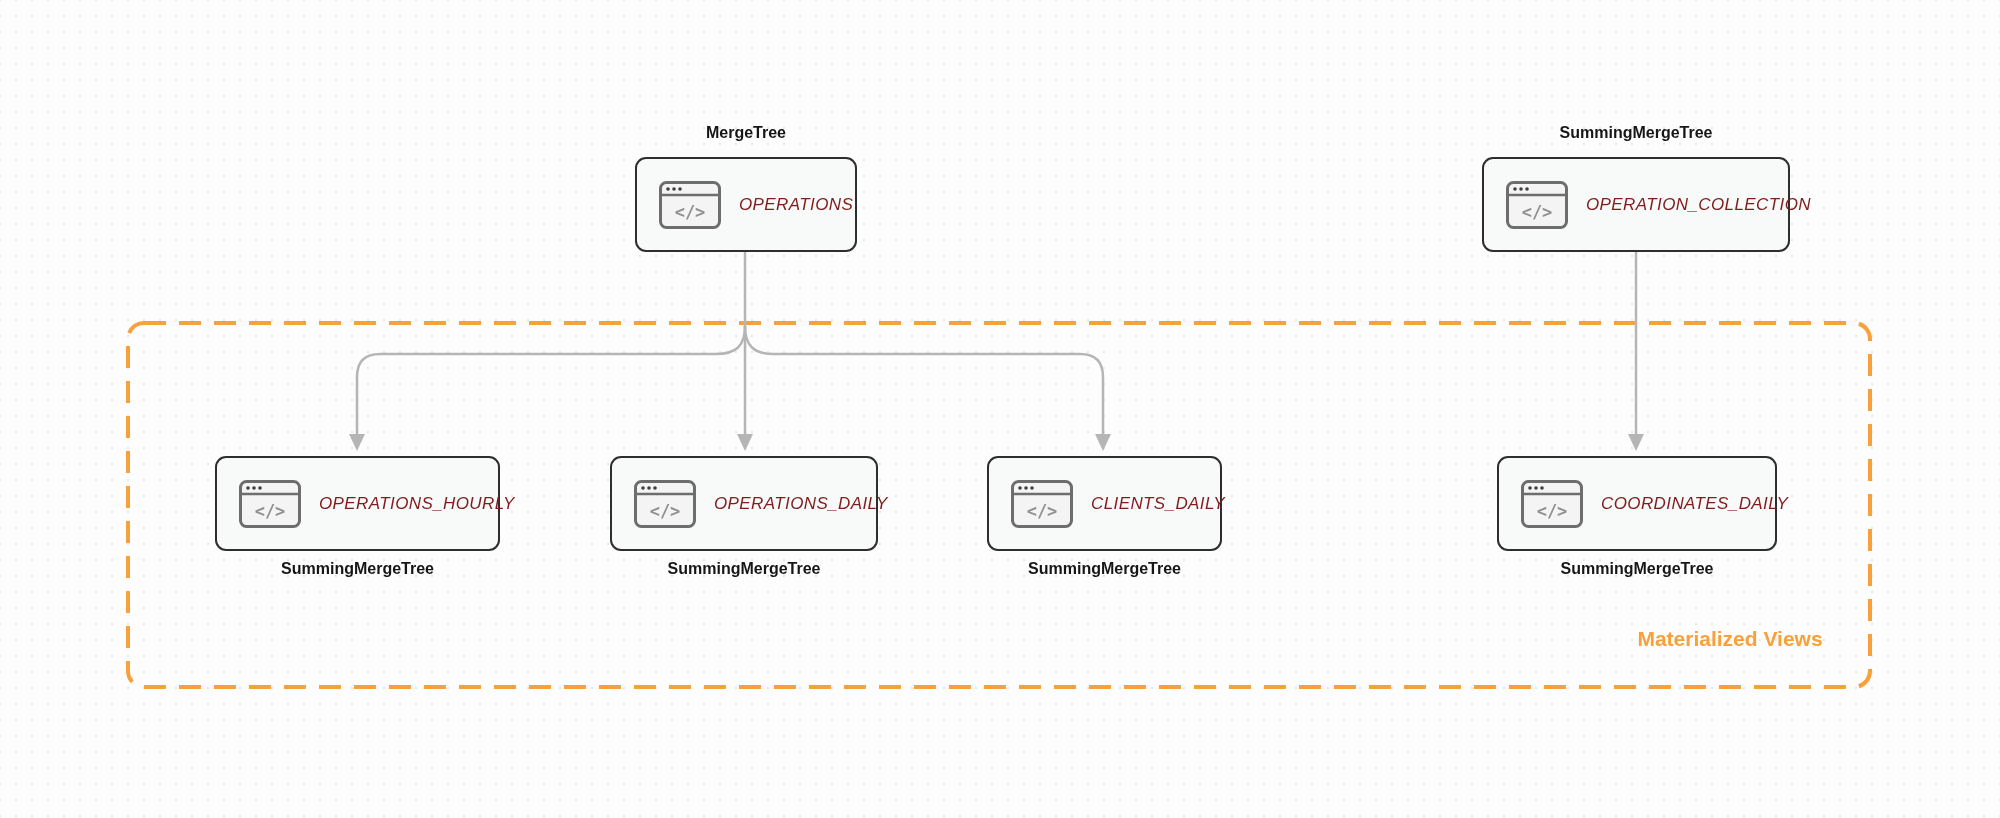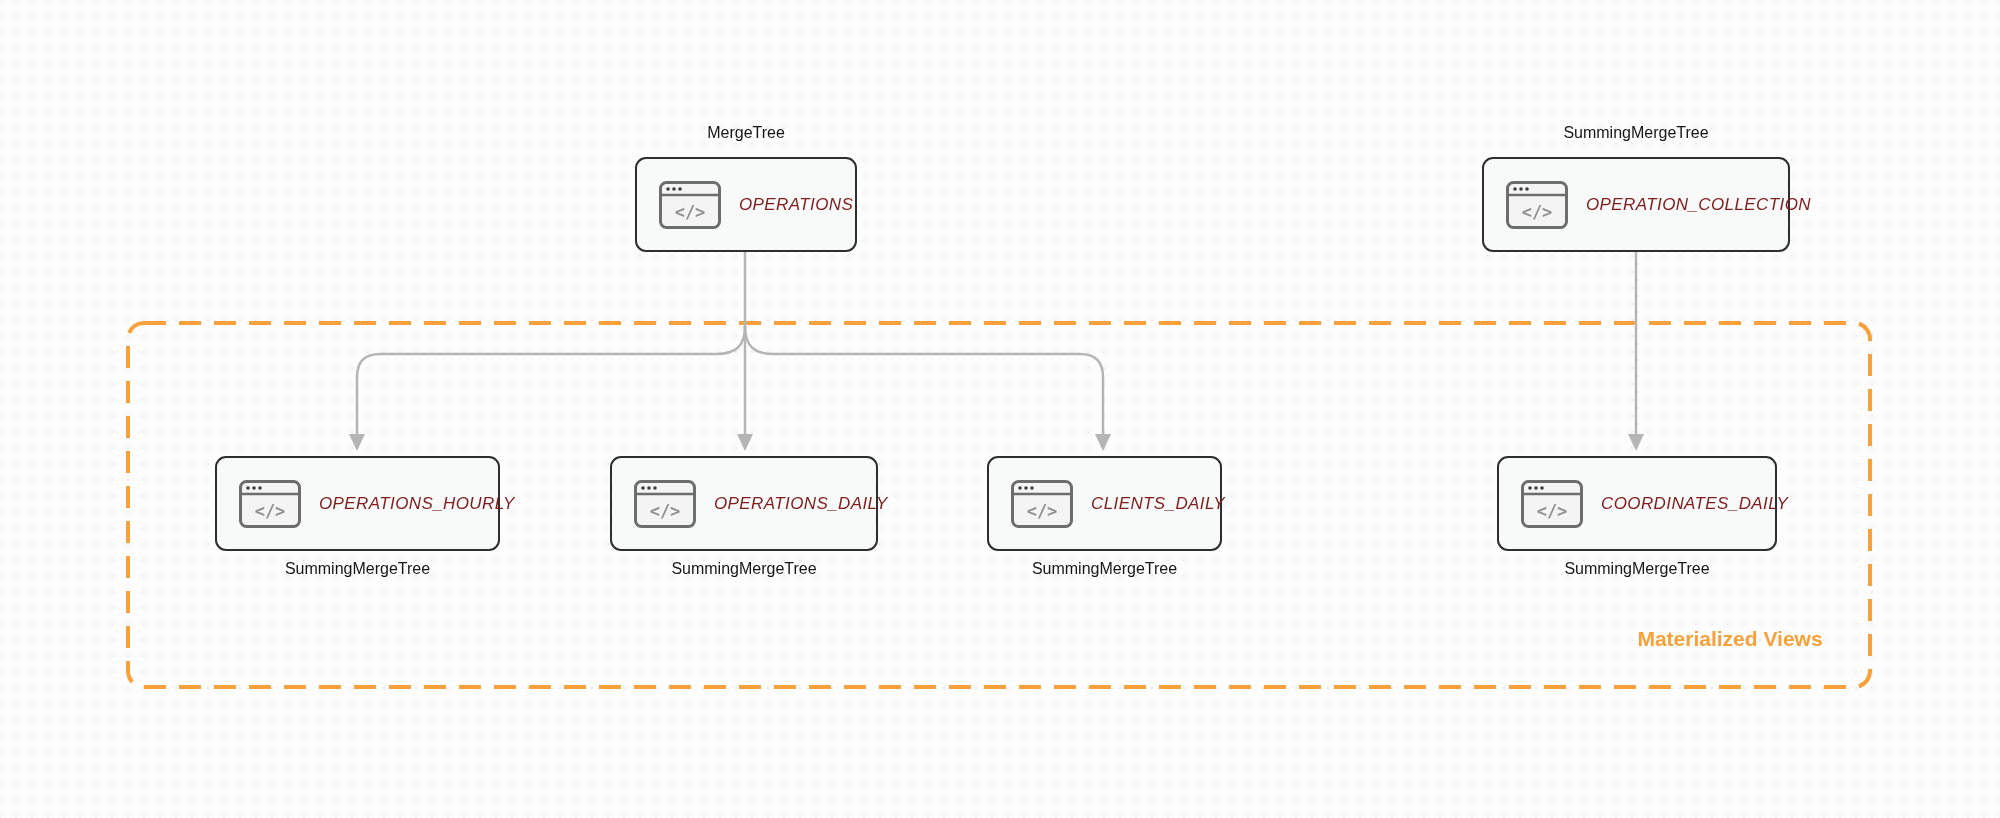--- a/index.html
+++ b/index.html
@@ -17,21 +17,21 @@
     border:2.5px solid #2e2e2e;border-radius:11px;background:#f8f9f9;
     display:flex;align-items:center;padding-left:22px;gap:18px;
   }
   .icon{flex:0 0 auto;display:block;}
   .table-name{
     font-style:italic;font-size:17px;color:#7f1d1d;letter-spacing:.4px;
     white-space:nowrap;font-weight:500;
   }
   .engine{
     position:absolute;left:50%;transform:translateX(-50%);
-    font-size:16px;color:#161616;font-weight:400;white-space:nowrap;
+    font-size:16px;color:#161616;font-weight:700;white-space:nowrap;
   }
   .engine.above{top:-33px;}
   .engine.below{top:104px;}
   .n-operations{left:635px;top:157px;width:222px;}
   .n-collection{left:1482px;top:157px;width:308px;}
   .n-hourly{left:215px;top:456px;width:285px;}
   .n-daily{left:610px;top:456px;width:268px;}
   .n-clients{left:987px;top:456px;width:235px;}
   .n-coordinates{left:1497px;top:456px;width:280px;}
   #group-label{

